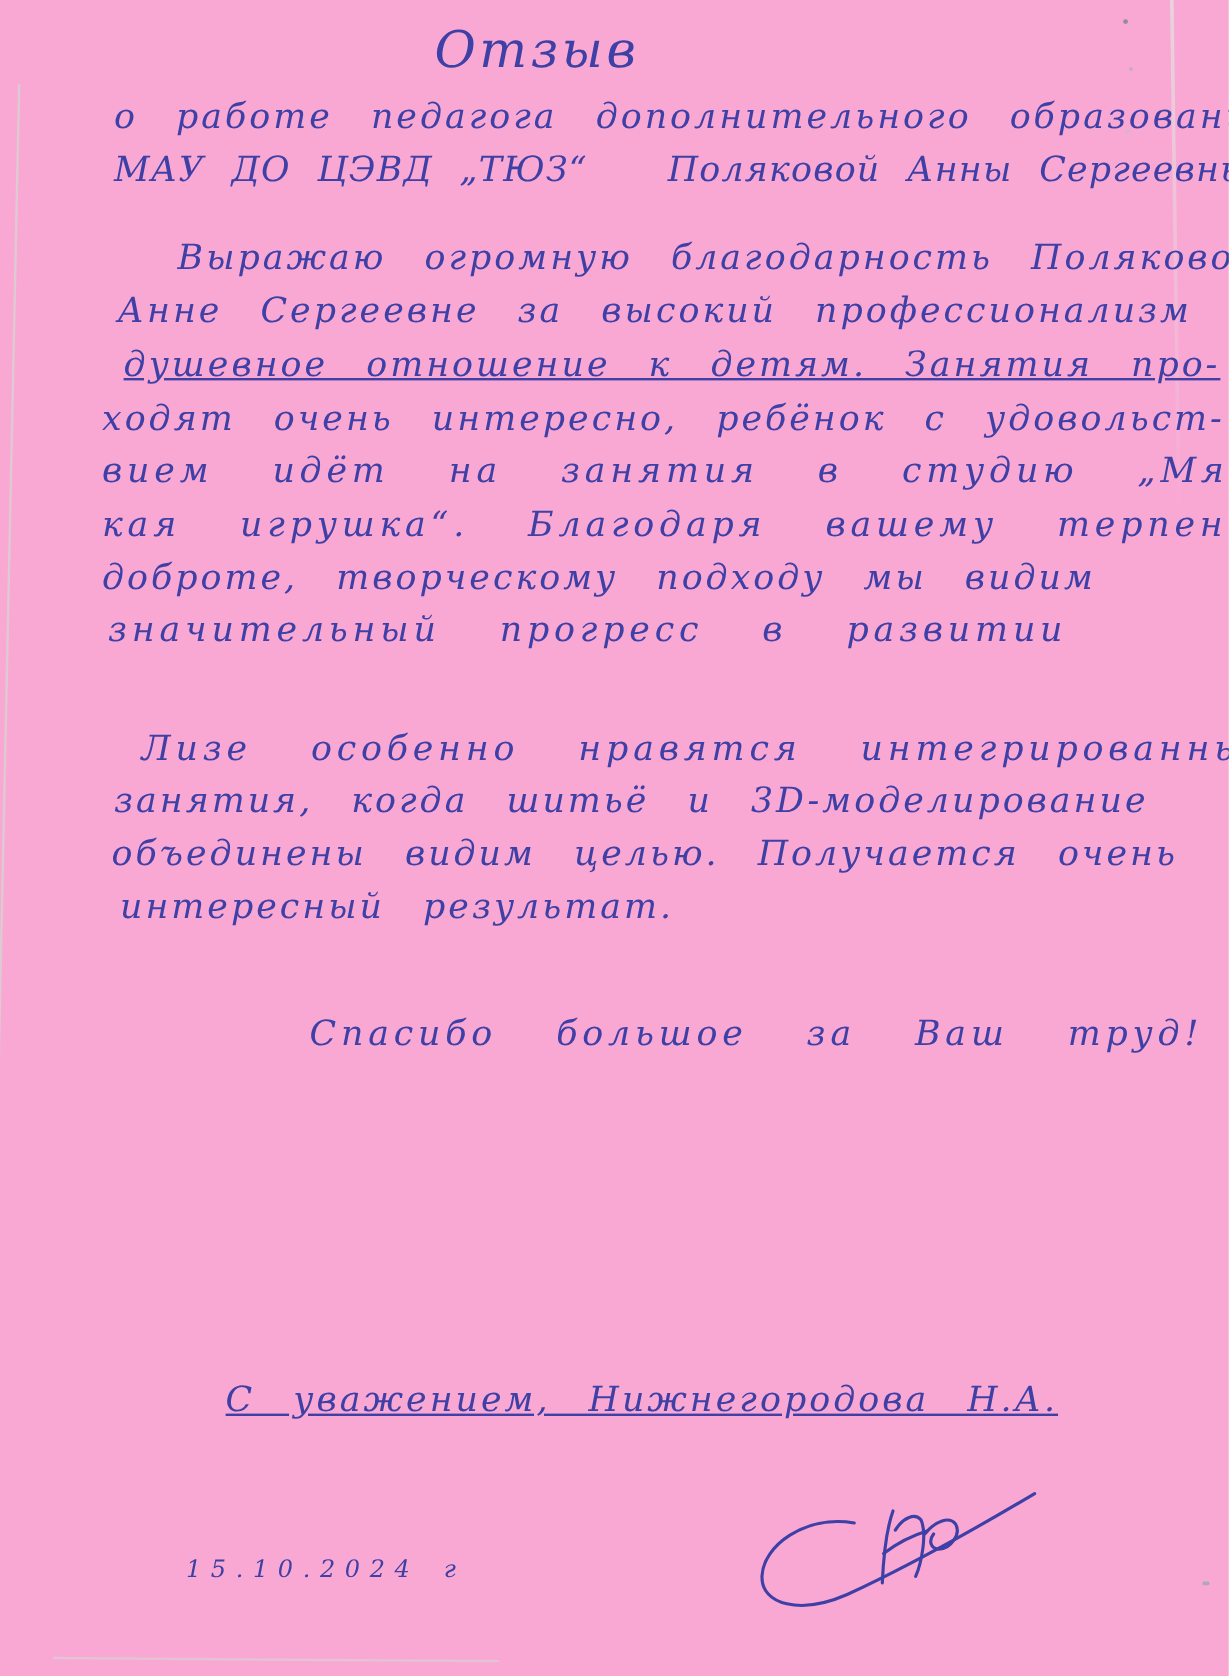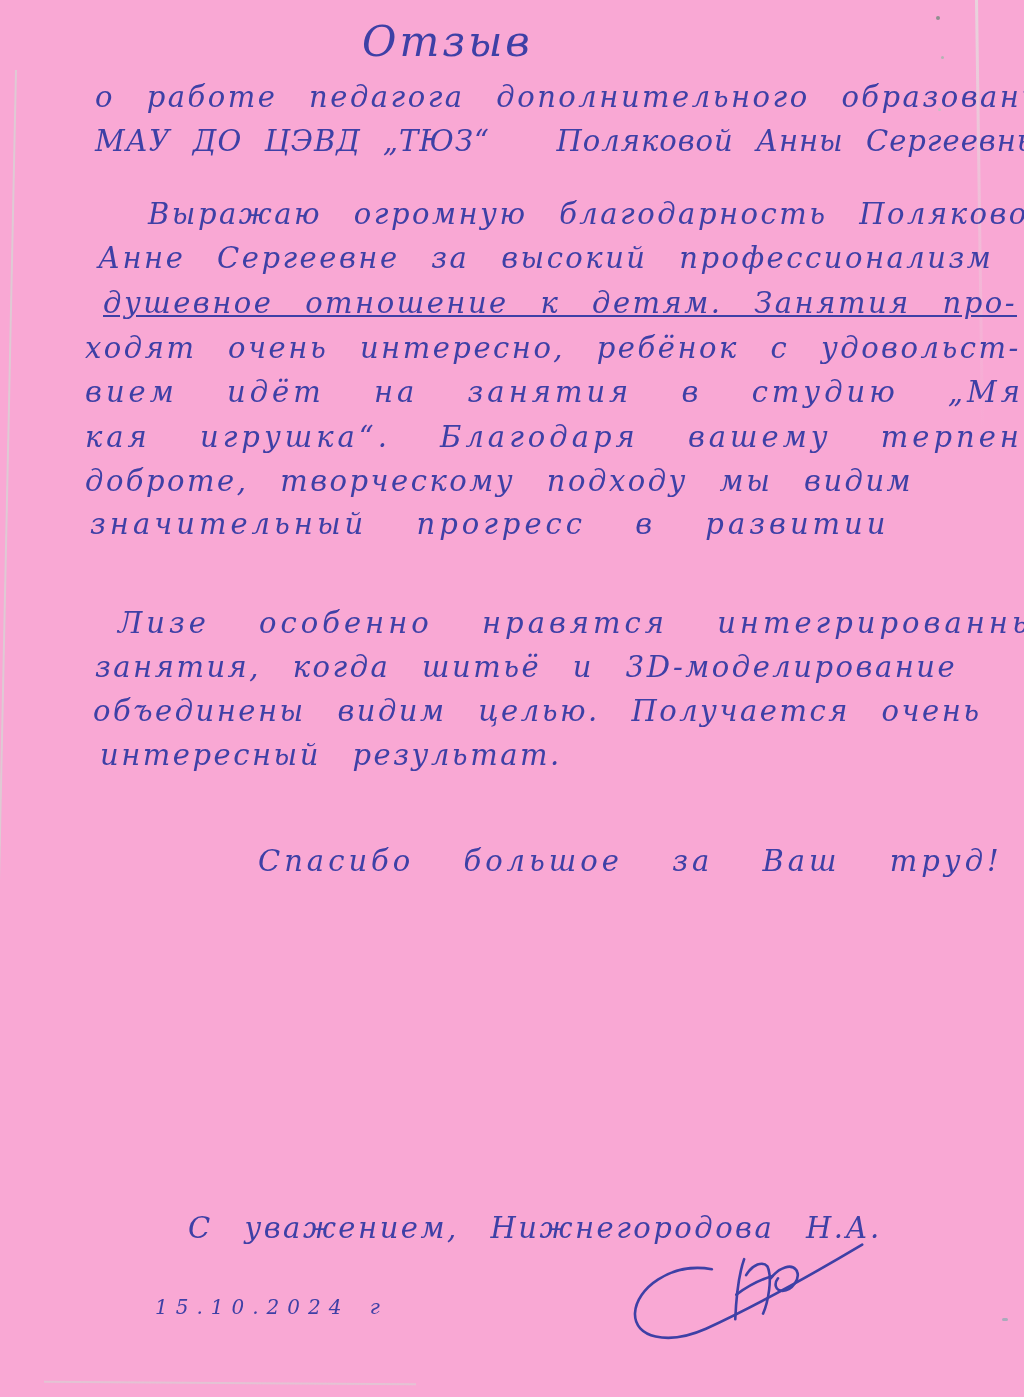--- a/index.html
+++ b/index.html
@@ -81,21 +81,21 @@
   <div class="hw" style="left:85px;  top:463px;">доброте, творческому подходу мы видим</div>
   <div class="hw st" style="left:90px;  top:506px;">значительный прогресс в развитии</div>
 
   <div class="hw st" style="left:118px; top:605px;">Лизе особенно нравятся интегрированные</div>
   <div class="hw" style="left:95px;  top:649px;text-align:center;">занятия, когда шитьё и 3D-моделирование</div>
   <div class="hw" style="left:93px;  top:693px;">объединены видим целью. Получается очень</div>
   <div class="hw" style="left:100px; top:737px;text-align:right;">интересный результат.</div>
 
   <div class="hw st" style="left:218px; top:843px;margin-left:40px;">Спасибо большое за Ваш труд!</div>
 
-  <div class="hw" style="left:188px; top:1210px;">С уважением, Нижнегородова Н.А.</div>
+  <div class="hw" style="left:188px; top:1148px;text-decoration:underline;">С уважением, Нижнегородова Н.А.</div>
 
   <div class="signature">
     <svg viewBox="0 0 250 95" width="252" height="98">
       <path d="M 95 14 C 55 2 18 24 14 48 C 10 72 42 84 82 72 C 132 56 196 30 246 8"></path>
       <path d="M 112 66 C 116 42 122 20 128 8"></path>
       <path d="M 128 24 C 136 14 146 12 150 18 C 154 30 146 54 140 64"></path>
       <path d="M 116 42 C 130 34 142 30 154 28"></path>
       <path d="M 152 30 C 162 20 174 18 178 25 C 182 34 171 45 162 44 C 155 43 154 36 159 31"></path>
     </svg>
   </div>

